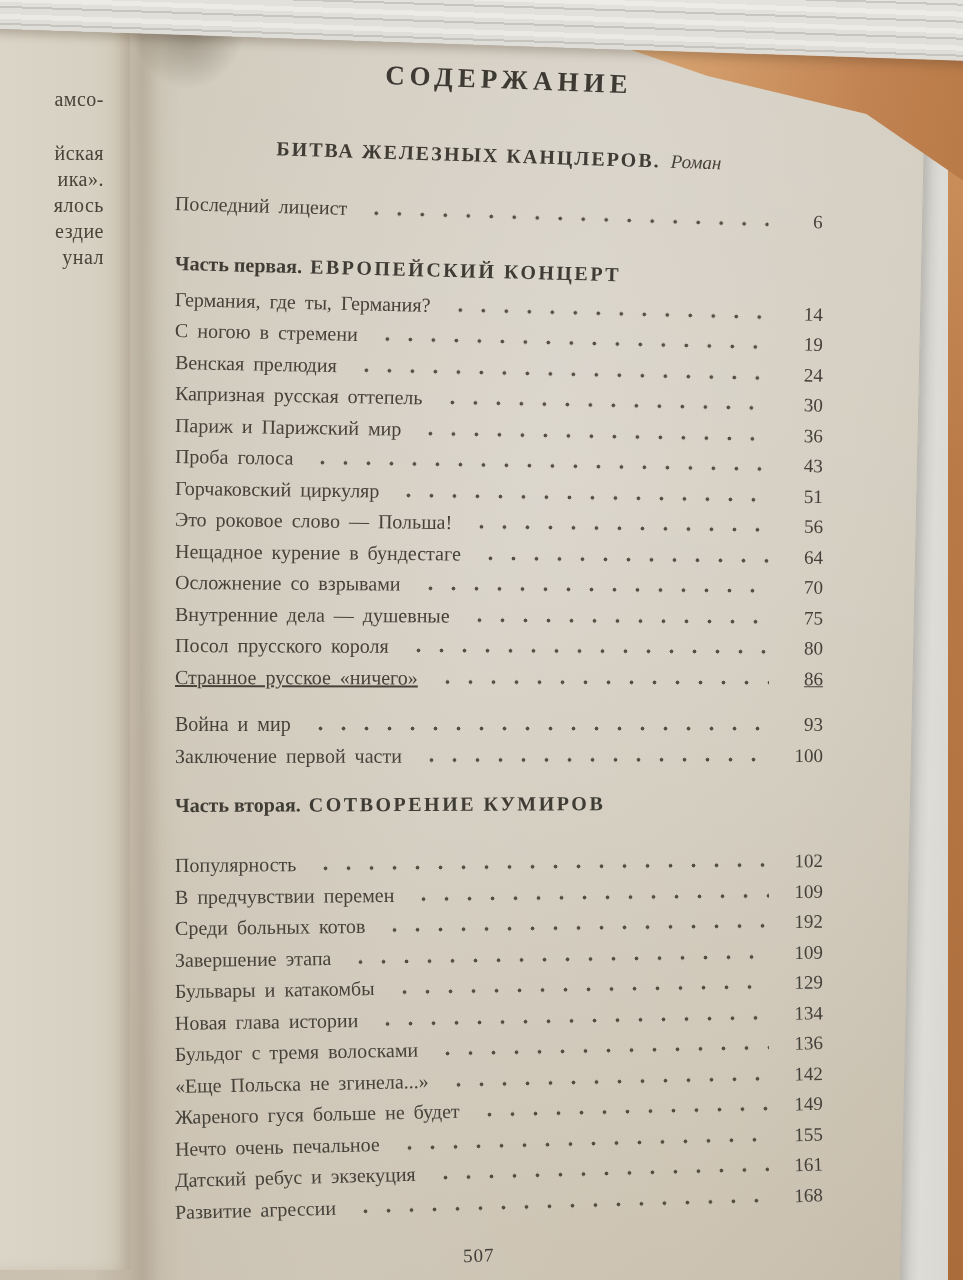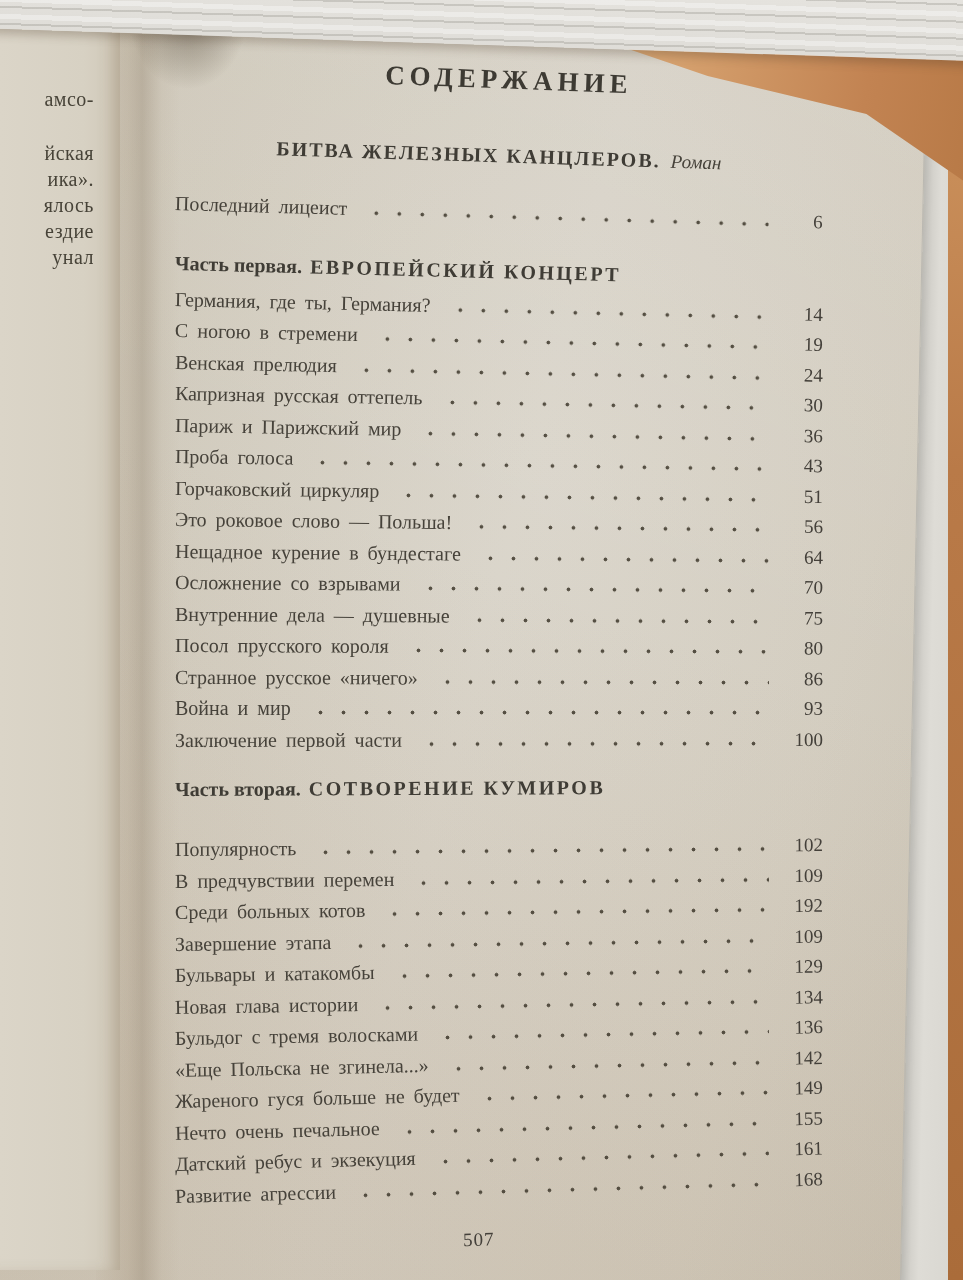--- a/index.html
+++ b/index.html
@@ -14,21 +14,21 @@
   }
   .main-page::after{content:"";position:absolute;inset:0;
     background:radial-gradient(ellipse at 58% 38%, rgba(255,255,255,0.06), rgba(95,78,52,0.07) 92%);}
 
   .gutter-shadow{position:absolute;left:96px;top:0;bottom:0;width:84px;
     background:linear-gradient(to right, rgba(130,105,72,0.02), rgba(134,108,76,0.16) 38%,
                rgba(104,82,55,0.22) 55%, rgba(130,105,72,0.06) 78%, rgba(130,105,72,0));}
 
   .left-page{position:absolute;left:0;top:0;bottom:10px;width:120px;
     background:linear-gradient(to right,#dbd5c8,#d7d1c3 70%,#cfc7b7);
-    box-shadow:inset -12px 0 16px -6px rgba(120,95,65,0.30);}
+    box-shadow:inset -12px 0 16px -6px rgba(120,95,65,0.30);padding-left:10px;}
   .frag{position:absolute;right:26px;font-size:20px;color:#474338;letter-spacing:0.5px;white-space:nowrap;}
   .frag:nth-child(1){top:88px;}
   .frag:nth-child(2){top:142px;}
   .frag:nth-child(3){top:168px;}
   .frag:nth-child(4){top:194px;}
   .frag:nth-child(5){top:220px;}
   .frag:nth-child(6){top:246px;}
 
   .spine-notch{position:absolute;left:128px;top:16px;width:120px;height:74px;
     background:radial-gradient(ellipse at 50% 0%, rgba(58,44,28,0.45), rgba(58,44,28,0) 70%);}
@@ -176,26 +176,26 @@
         <div class="toc-row curl" style="transform: rotate(0.32deg);">
     <span class="toc-title">Внутренние дела — душевные</span>
     <span class="leader"></span>
     <span class="toc-page">75</span>
   </div>
         <div class="toc-row curl" style="transform: rotate(0.22deg);">
     <span class="toc-title">Посол прусского короля</span>
     <span class="leader"></span>
     <span class="toc-page">80</span>
   </div>
-        <div class="toc-row curl" style="transform: rotate(0.11deg);">
+        <div class="toc-row curl" style="transform: rotate(0.11deg); text-decoration: underline;">
     <span class="toc-title">Странное русское «ничего»</span>
     <span class="leader"></span>
     <span class="toc-page">86</span>
   </div>
-        <div class="toc-row curl" style="transform: rotate(0.01deg);">
+        <div class="toc-row curl" style="transform: rotate(0.01deg); margin-top: 16px;">
     <span class="toc-title">Война и мир</span>
     <span class="leader"></span>
     <span class="toc-page">93</span>
   </div>
         <div class="toc-row curl" style="transform: rotate(-0.09deg); justify-content: flex-end;">
     <span class="toc-title">Заключение первой части</span>
     <span class="leader"></span>
     <span class="toc-page">100</span>
   </div>
       </div>

